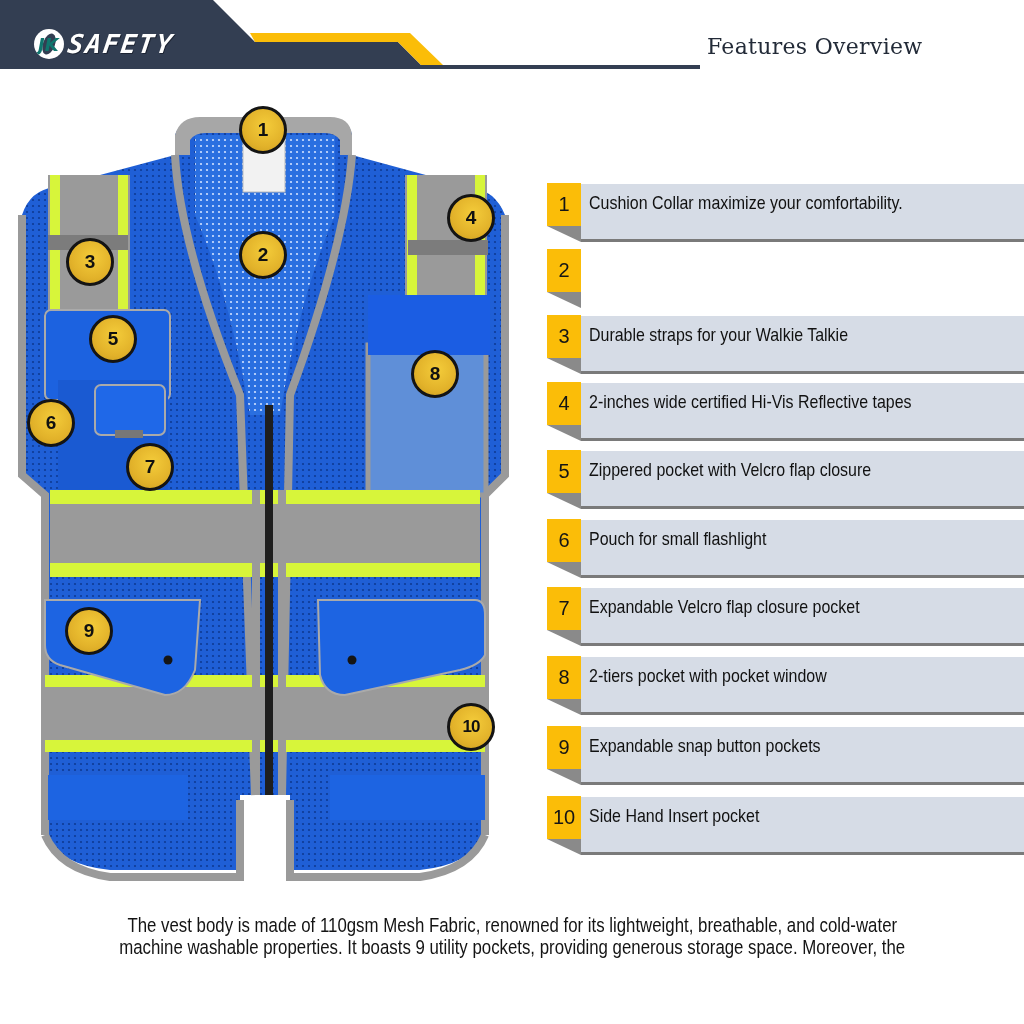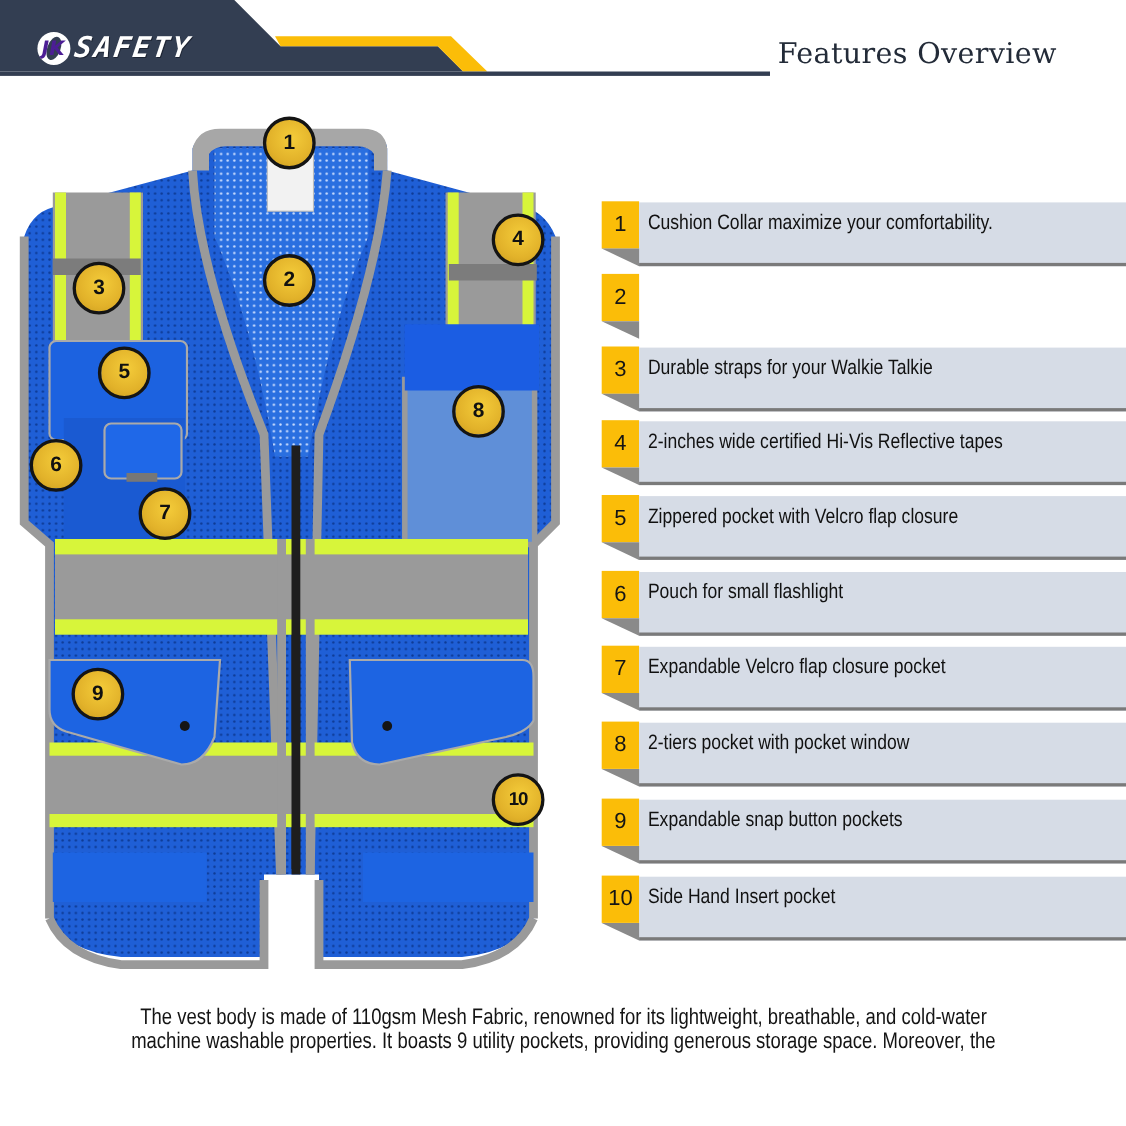--- a/index.html
+++ b/index.html
@@ -4,23 +4,23 @@
 <style>
   * { box-sizing: border-box; margin: 0; padding: 0; }
   html, body { width: 1024px; height: 1024px; background: #ffffff; overflow: hidden; }
   body { position: relative; font-family: "Liberation Sans", sans-serif; color: #1a1a1a; }
 
   
   .header-svg { position: absolute; left: 0; top: 0; width: 1024px; height: 90px; }
   .logo { position: absolute; left: 34px; top: 26px; height: 36px; display: flex; align-items: center; gap: 4px; }
   .logo-mark { width: 30px; height: 30px; border-radius: 50%; background: #ffffff; position: relative; overflow: hidden; }
   .logo-mark::after { content: ""; position: absolute; left: 9px; top: 4px; width: 12px; height: 22px; border-radius: 50%; background: #333e52; transform: rotate(20deg); }
-  .logo-mark span { position: absolute; left: 4px; top: 5px; font: bold italic 18px "DejaVu Sans", sans-serif; color: #4c1d95; z-index: 2; }
+  .logo-mark span { position: absolute; left: 4px; top: 5px; font: bold italic 18px "DejaVu Sans", sans-serif; color: #0f766e; z-index: 2; }
   .logo-text { font: bold italic 26px "DejaVu Sans Mono", monospace; color: #ffffff; letter-spacing: 2px; text-shadow: 1px 1px 0 #1d2433; transform: skewX(-8deg); }
-  .page-title { position: absolute; left: 707px; top: 34px; font-family: "DejaVu Serif", serif; font-size: 26px; color: #232b38; letter-spacing: 0.3px; }
+  .page-title { position: absolute; left: 707px; top: 34px; font-family: "DejaVu Serif", serif; font-size: 22px; color: #232b38; letter-spacing: 0.3px; }
 
   
   .vest-area { position: absolute; left: 0; top: 95px; width: 530px; height: 800px; }
   .vest-svg { position: absolute; left: 0; top: 0; width: 530px; height: 800px; }
   .marker { position: absolute; width: 48px; height: 48px; border-radius: 50%; background: radial-gradient(circle at 55% 40%, #f4cc3a 0%, #e2b22a 60%, #c99b1e 100%); border: 3px solid #141414; display: flex; align-items: center; justify-content: center; font: bold 19px "Liberation Sans", sans-serif; color: #111; transform: translate(-50%, -50%); }
   .marker.small-text { font-size: 17px; letter-spacing: -1px; }
 
   
   .features { position: absolute; left: 547px; top: 183px; width: 477px; }
   .feature-row { position: absolute; left: 0; width: 477px; height: 60px; }

